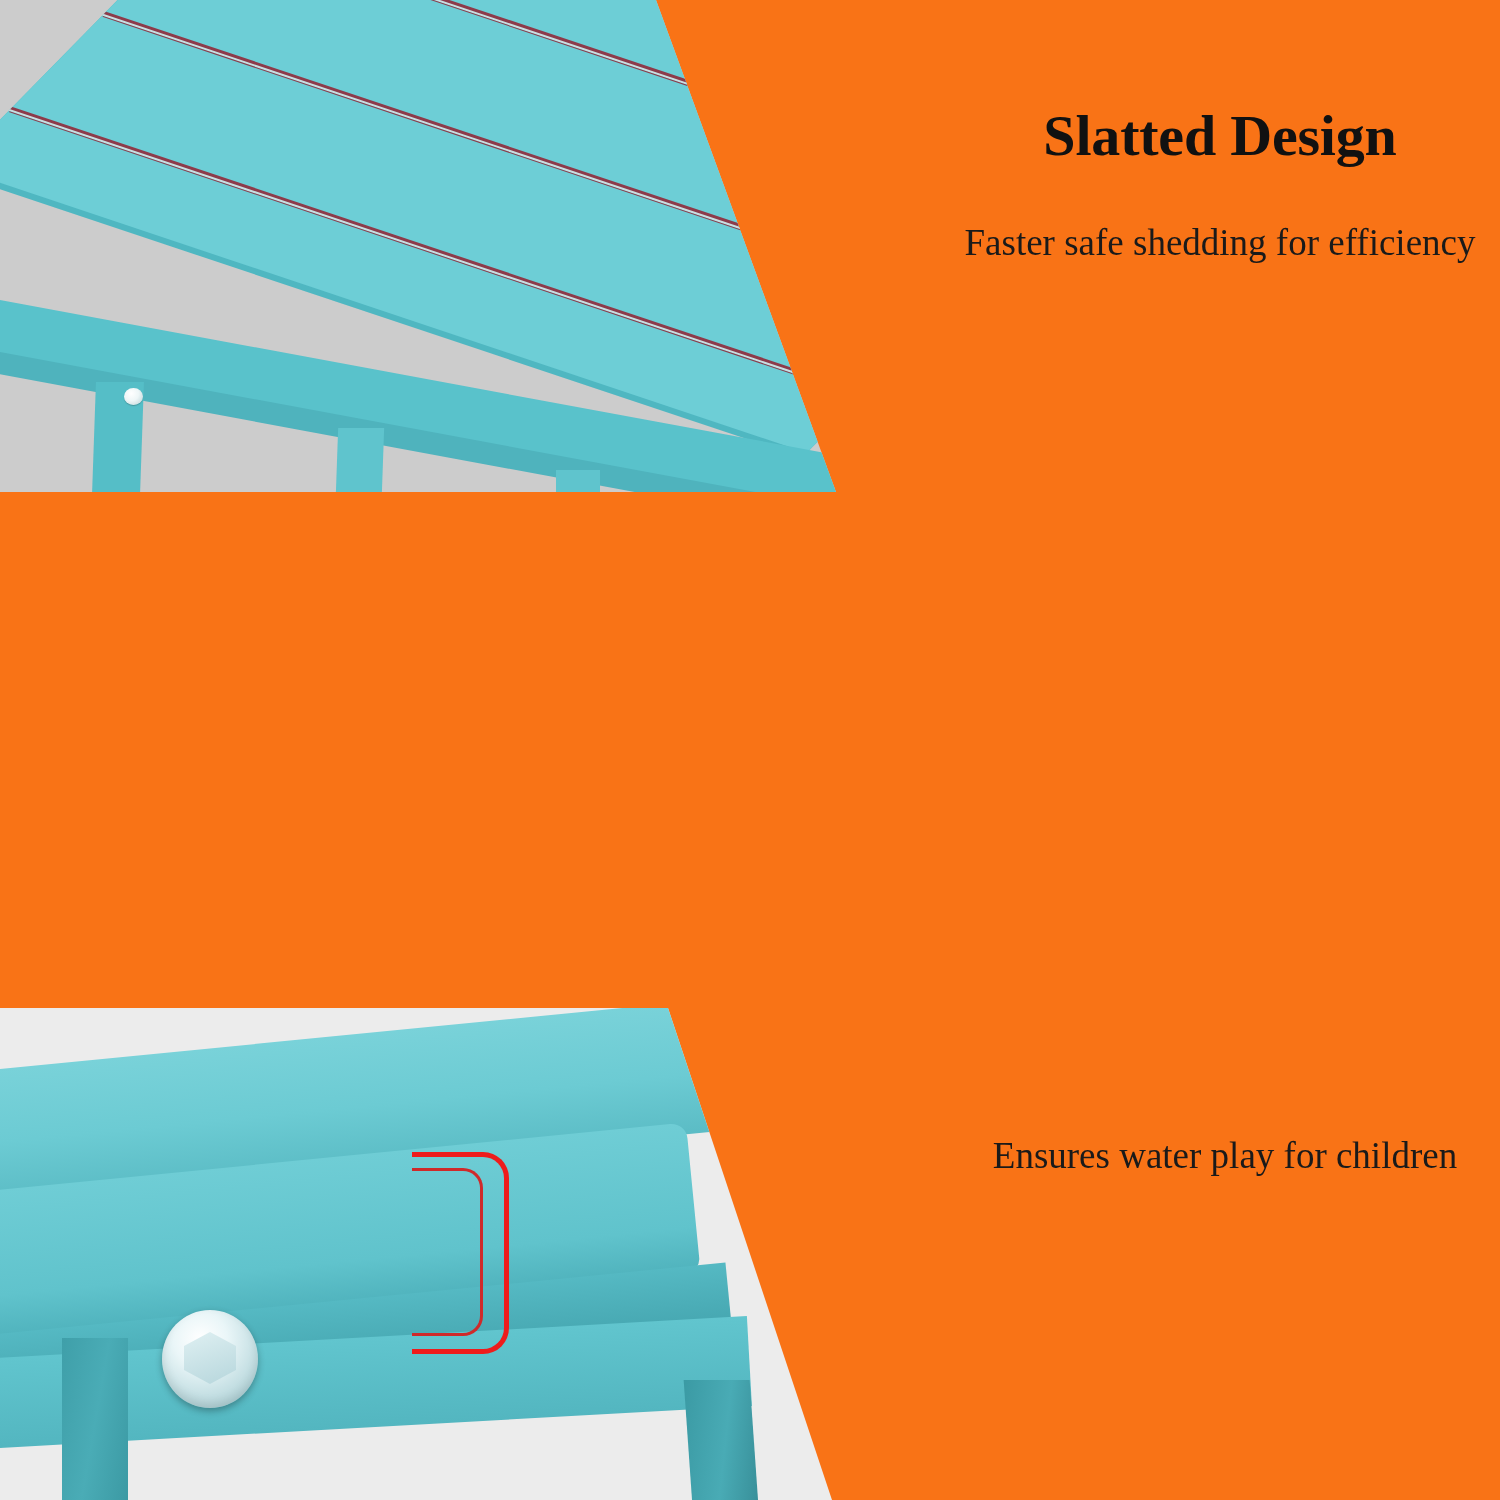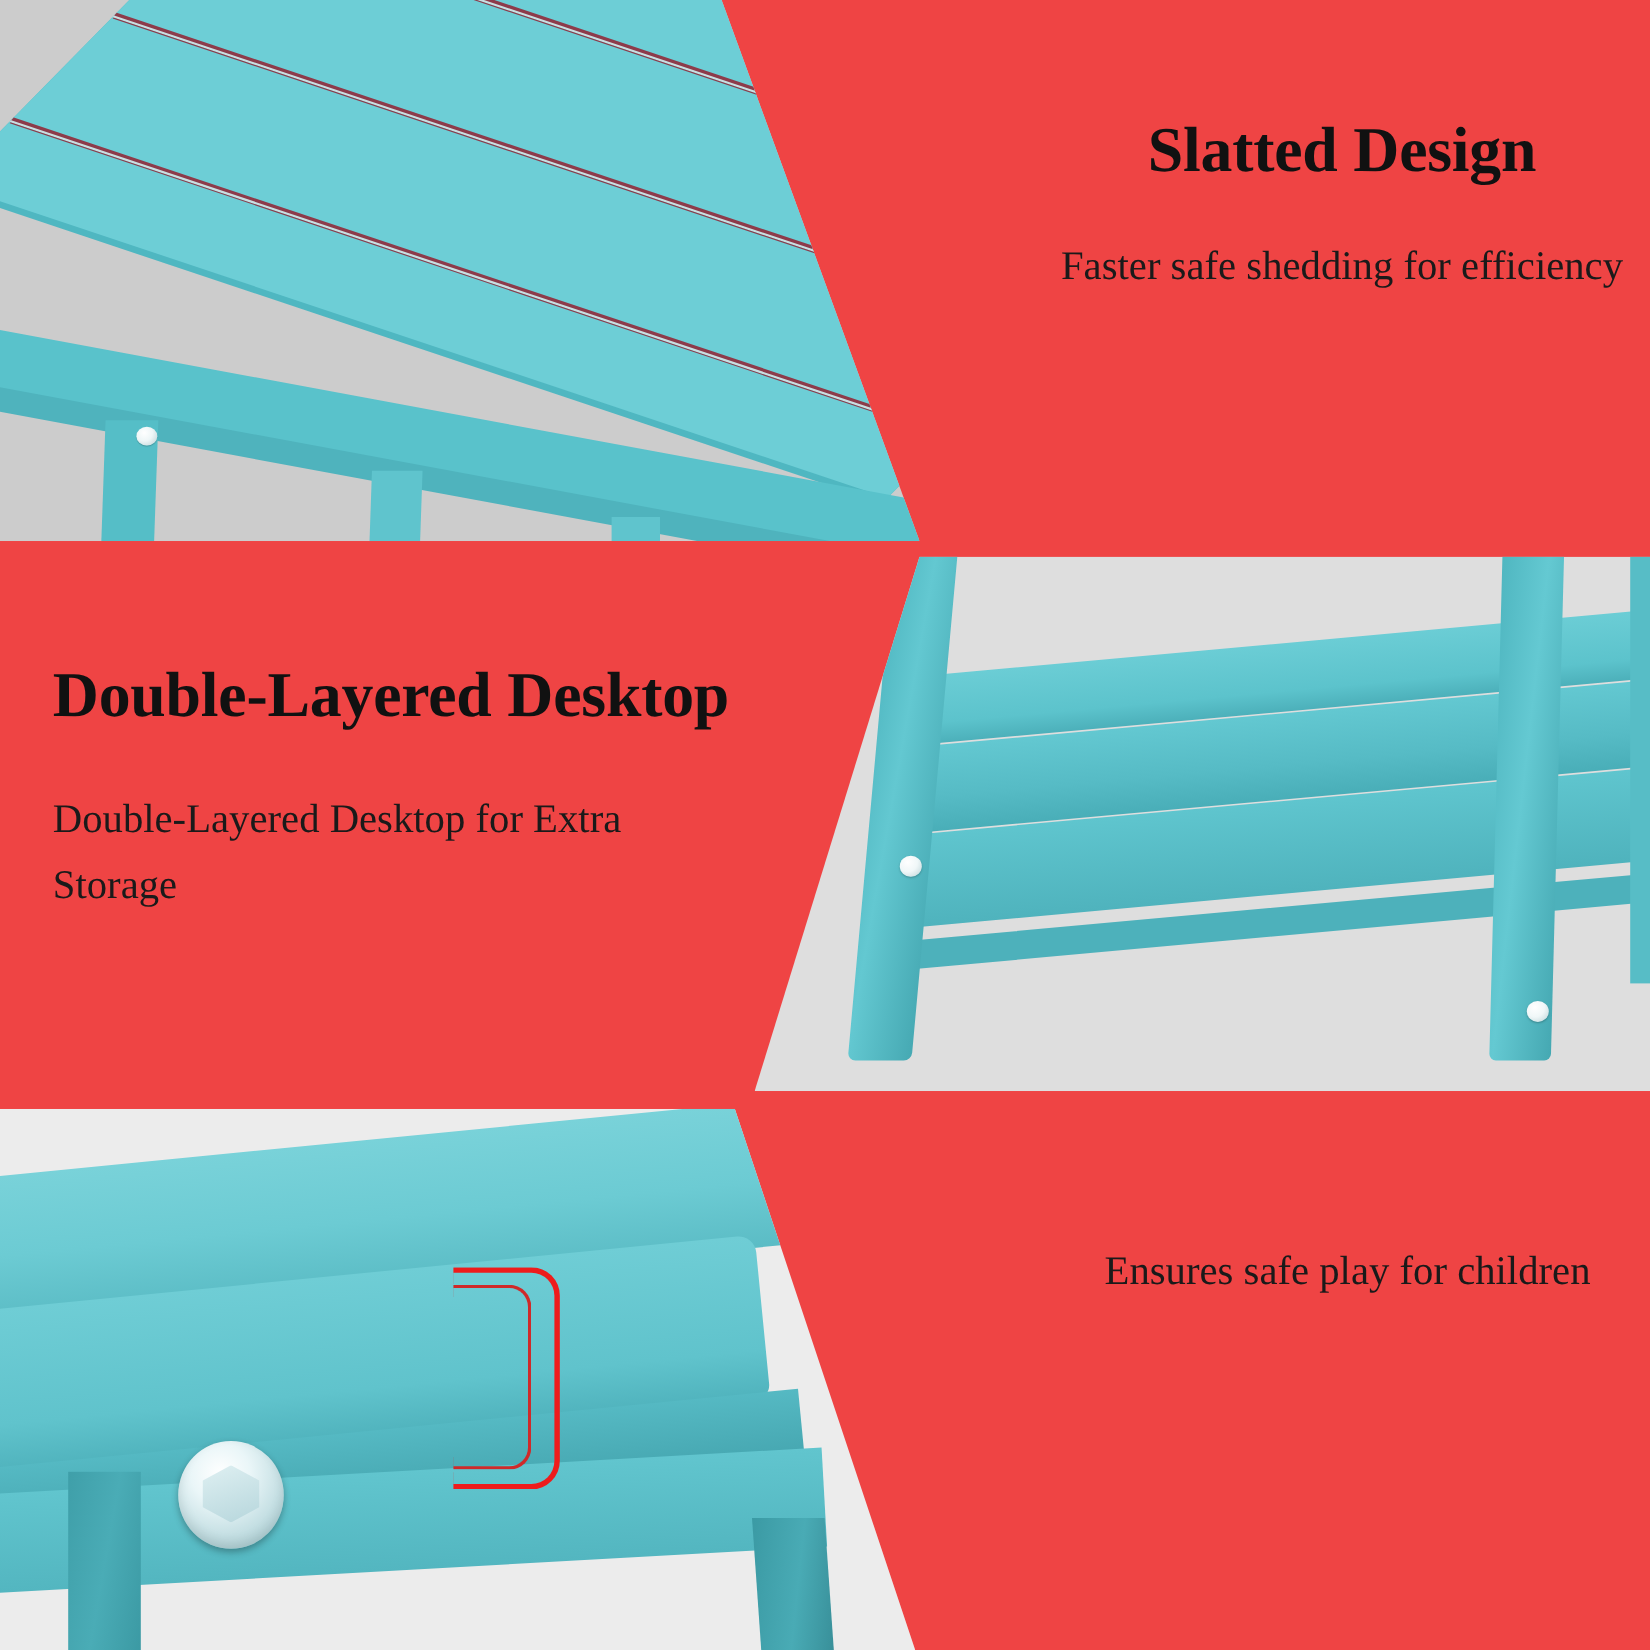--- a/index.html
+++ b/index.html
@@ -3,21 +3,21 @@
 <meta charset="utf-8">
 <style>
   html,body{margin:0;padding:0;}
   body{
     width:1500px;height:1500px;
     background:#ffffff;
     font-family:"Liberation Serif","DejaVu Serif",serif;
     overflow:hidden;
     position:relative;
   }
-  .sheet{position:absolute;inset:0;background:#ef4444;}
+  .sheet{position:absolute;inset:0;background:#f97316;}
 
   
   .panel{position:absolute;}
   .photo{position:absolute;overflow:hidden;background:#cfcfcf;}
   .copy{position:absolute;}
   .copy h2{
     margin:0;
     font-weight:700;
     font-size:58px;
     line-height:1.12;
@@ -229,55 +229,34 @@
       <div class="t1-leg c"></div>
       <div class="t1-screw"></div>
     </div>
 
     <div class="copy align-c">
       <h2>Slatted Design</h2>
       <p>Faster safe shedding for efficiency</p>
     </div>
   </section>
 
-  <section class="panel" id="p2">
-
-    <div class="copy align-l">
-      <h2>Double-Layered Desktop</h2>
-      <p>Double-Layered Desktop for Extra Storage</p>
-    </div>
-
-    <div class="photo">
-      <div class="t2">
-        <div class="t2-shelfA"></div>
-        <div class="t2-shelfB"></div>
-        <div class="t2-shelfC"></div>
-        <div class="t2-rail"></div>
-        <div class="t2-legFar"></div>
-        <div class="t2-legL"></div>
-        <div class="t2-legR"></div>
-        <div class="t2-screw s1"></div>
-        <div class="t2-screw s2"></div>
-      </div>
-    </div>
-  </section>
 
   <section class="panel" id="p3">
 
     <div class="photo">
       <div class="t3-topslab"></div>
       <div class="t3-topslab2"></div>
       <div class="t3-edge"></div>
       <div class="t3-apron"></div>
       <div class="t3-legL"></div>
       <div class="t3-legR"></div>
     </div>
 
     <div class="copy align-c">
-      <p>Ensures safe play for children</p>
+      <p>Ensures water play for children</p>
     </div>
   </section>
 
   <div class="t3-annot outer"></div>
   <div class="t3-annot inner"></div>
   <div class="t3-bolt"></div>
 
 </div>
 
 </body></html>

